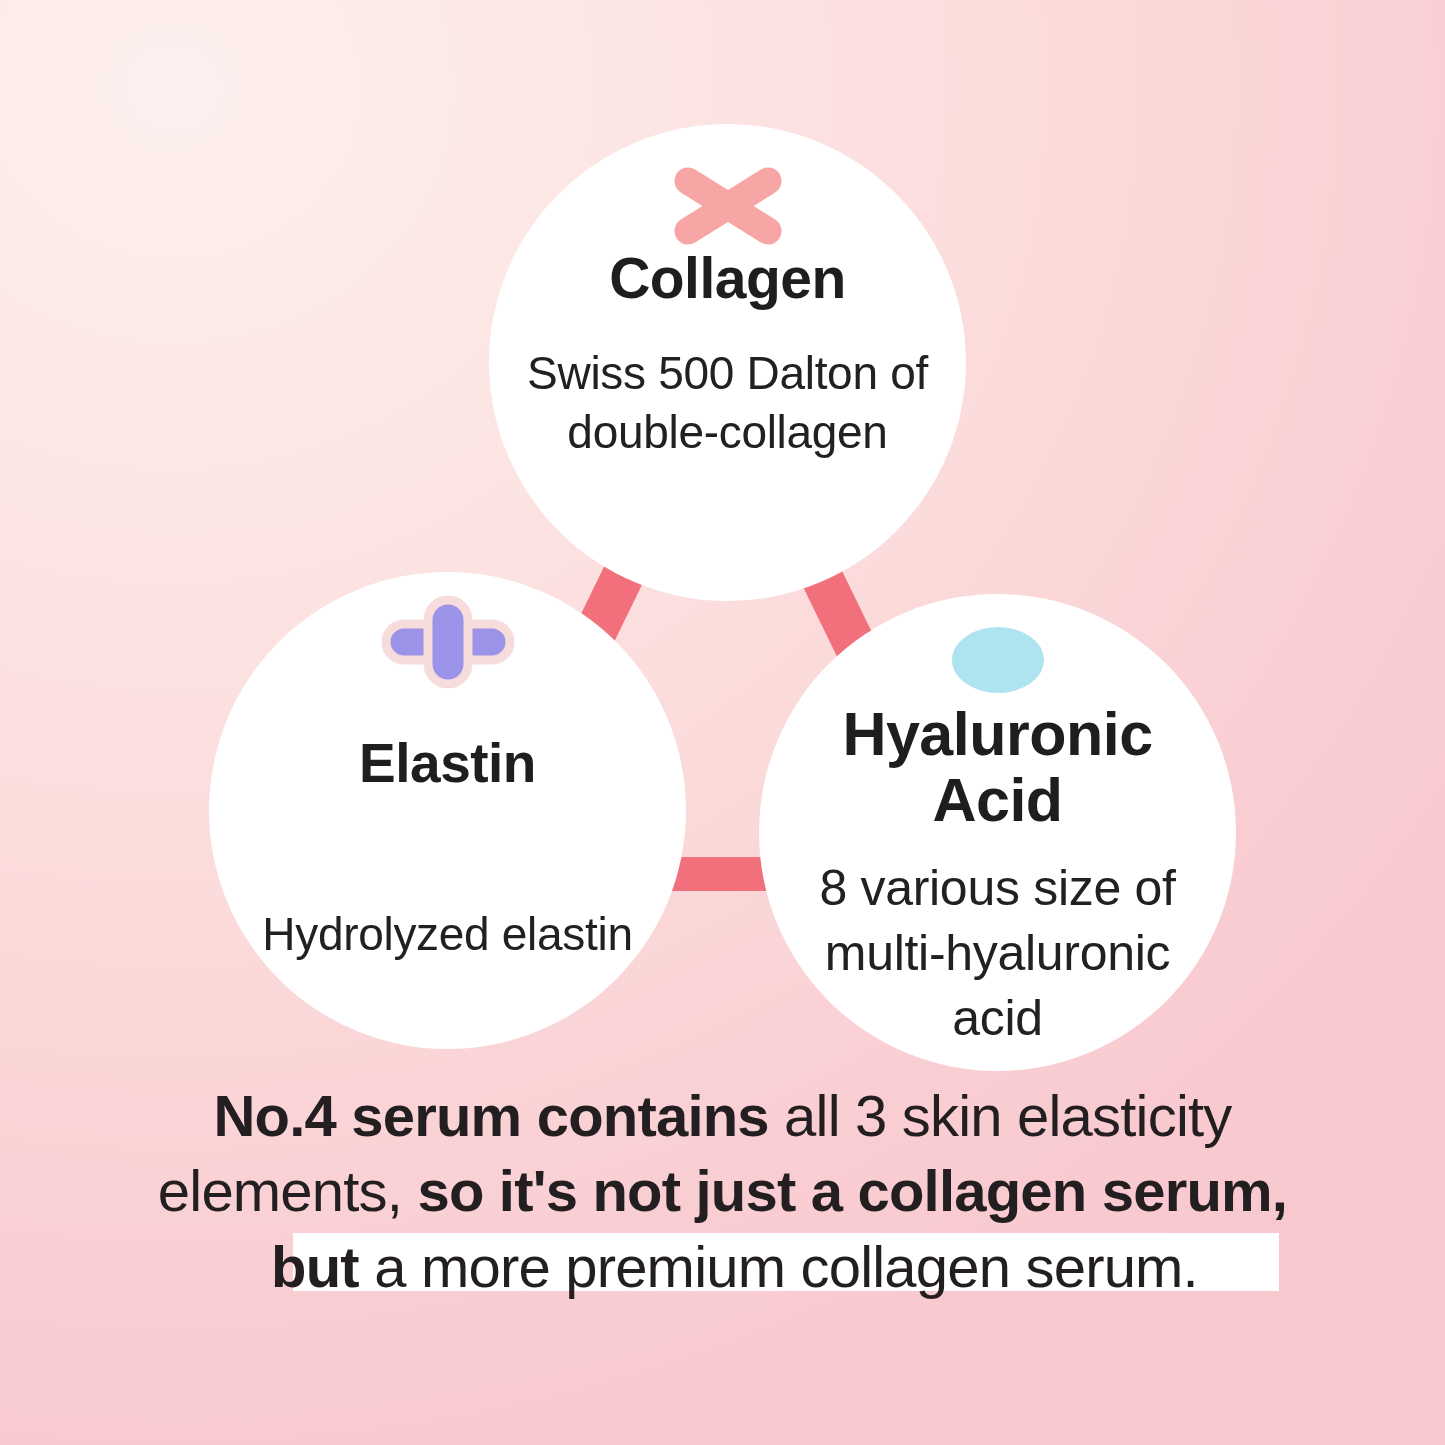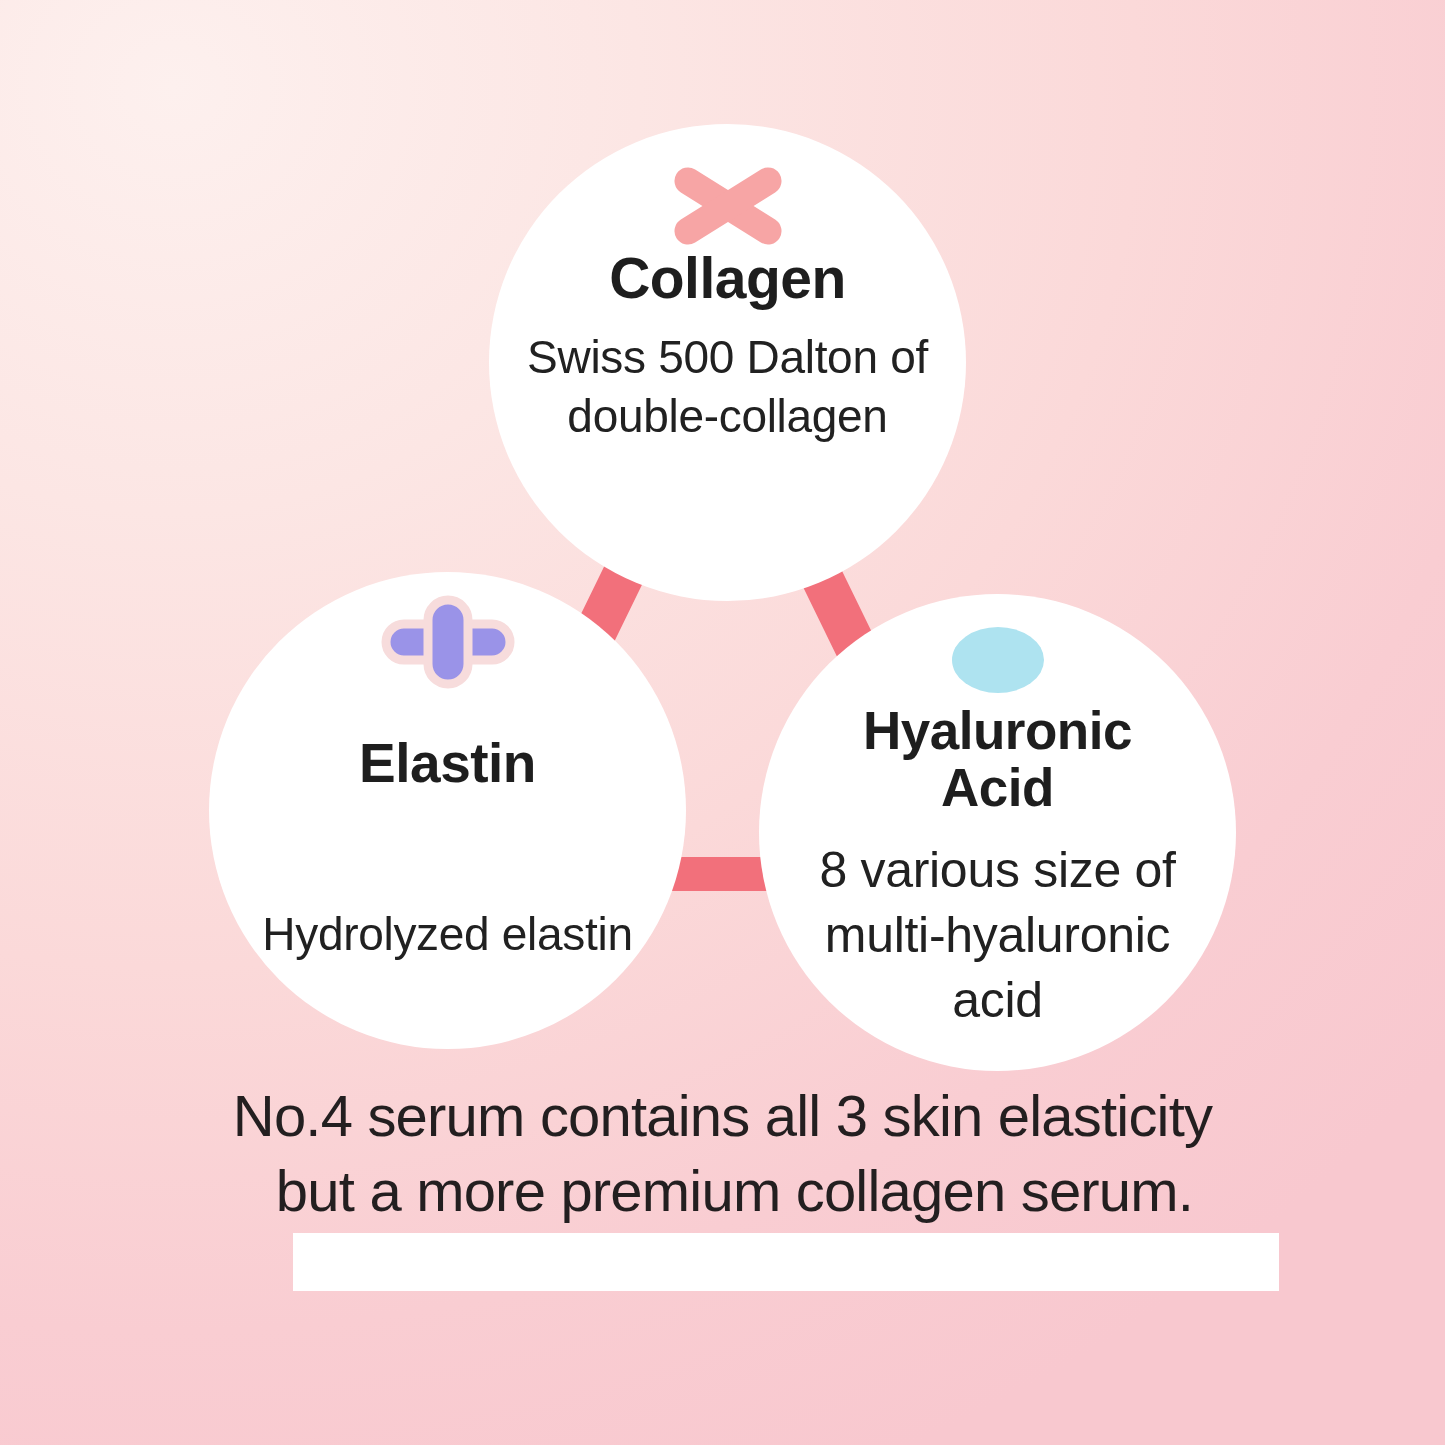--- a/index.html
+++ b/index.html
@@ -60,39 +60,39 @@
   .plus-icon{display:block;}
   .ellipse-icon{display:block;}
 
   
   .card-title{
     font-weight:700;color:#1e1e1e;text-align:center;
     letter-spacing:-0.5px;line-height:1.08;
   }
   #collagen-title{font-size:57px;margin-top:-4px;}
   #elastin-title{font-size:55px;margin-top:46px;}
-  #hyaluronic-title{font-size:53px;margin-top:-2px;}
+  #hyaluronic-title{font-size:61px;margin-top:-2px;}
 
   .card-desc{
     font-weight:400;color:#212121;text-align:center;
     line-height:1.30;letter-spacing:-0.3px;
   }
-  #collagen-desc{font-size:46px;margin-top:18px;width:420px;}
+  #collagen-desc{font-size:46px;margin-top:34px;width:420px;}
   #elastin-desc{font-size:46px;margin-top:112px;width:440px;}
   #hyaluronic-desc{font-size:50px;margin-top:22px;width:400px;}
 
   
   #caption{
     position:absolute;left:0;top:1078px;width:1445px;
     text-align:center;color:#231f20;
     font-size:58px;line-height:1.30;letter-spacing:-0.8px;
   }
   #caption .ln{position:relative;display:block;white-space:nowrap;}
   #caption b{font-weight:400;}
-  #caption .reg{font-weight:400;}
+  #caption .reg{font-weight:700;}
   .hl{
     position:absolute;left:293px;top:1233px;
     width:986px;height:58px;background:#ffffff;
   }
   #caption-line-3{z-index:2;margin-left:24px;}
 </style>
 </head>
 <body>
 
 <div id="stage">
@@ -142,16 +142,17 @@
       <span>8 various size of</span><br>
       <span>multi-hyaluronic</span><br>
       <span>acid</span>
     </div>
   </div>
 
   <div class="hl"></div>
 
   <div id="caption">
     <span class="ln" id="caption-line-1"><span class="reg">No.4 serum contains </span><b>all 3 skin elasticity</b></span>
+    <span class="ln" id="caption-line-2"><b>elements,</b><span class="reg"> so it's not just a collagen serum,</span></span>
     <span class="ln" id="caption-line-3"><span class="reg">but </span><b>a more premium collagen serum.</b></span>
   </div>
 
 </div>
 
 </body></html>

